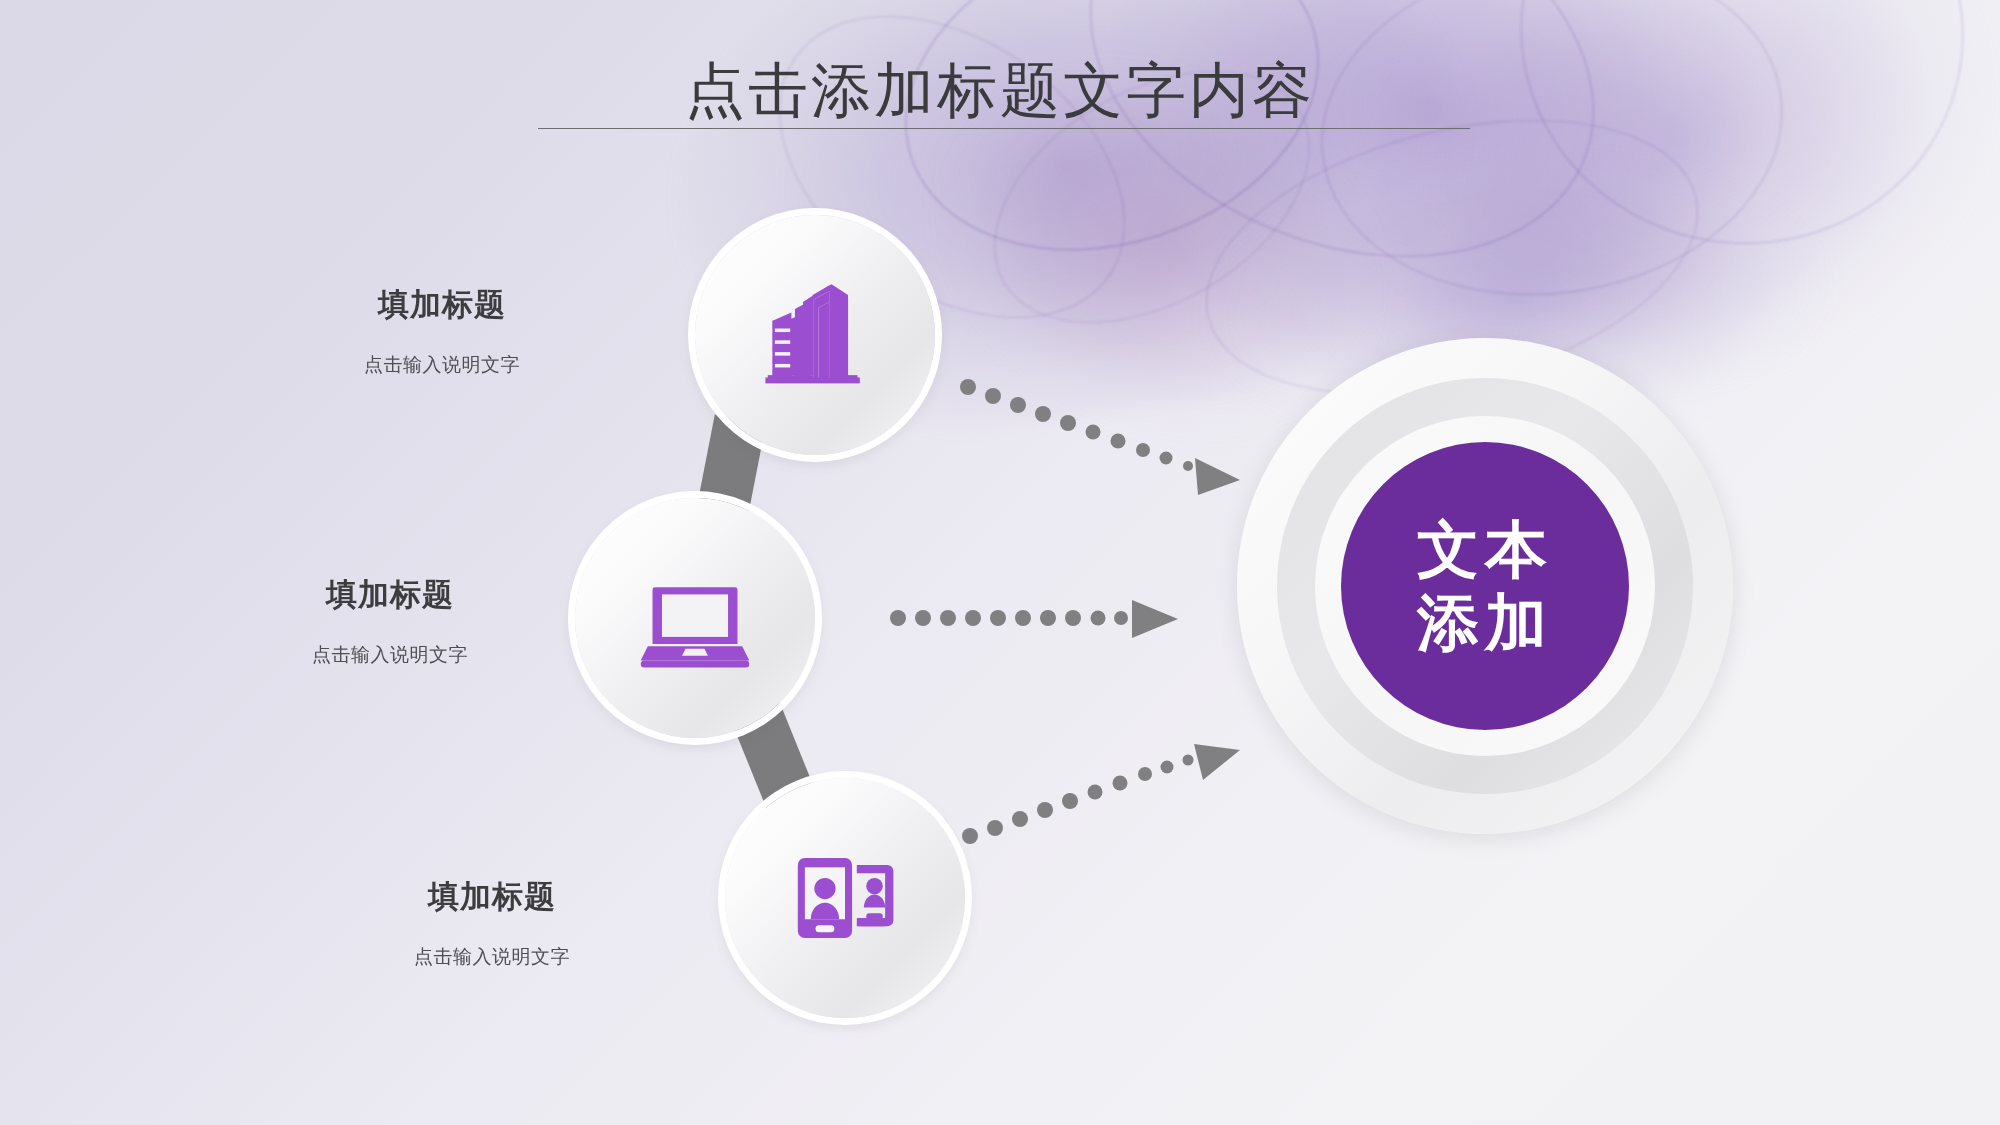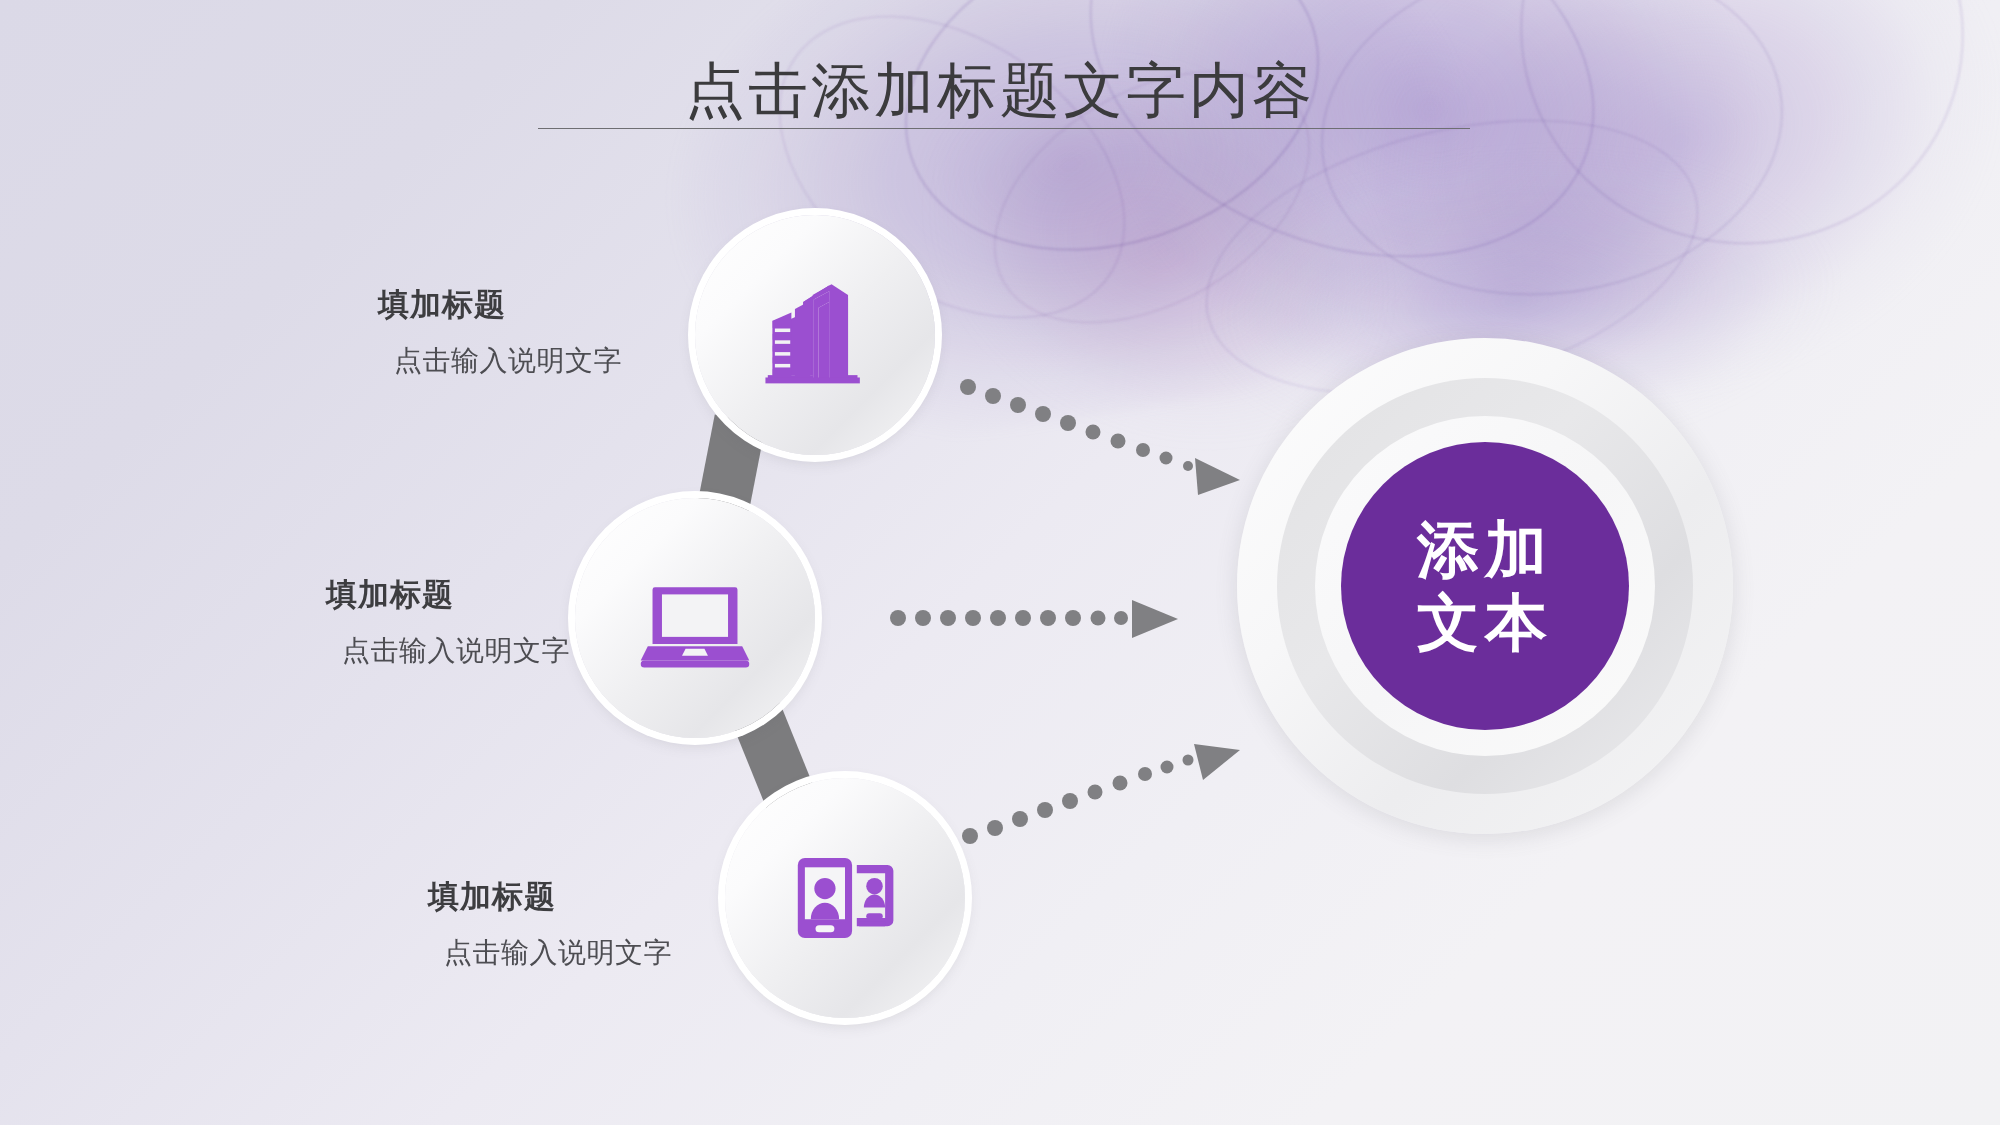--- a/index.html
+++ b/index.html
@@ -59,21 +59,21 @@
     font-weight:400;white-space:nowrap;
   }
   #title-rule{
     position:absolute;left:538px;top:128px;width:932px;height:0;
     border-top:1.6px solid #6e6e72;
   }
 
   
   .label-group{position:absolute;text-align:center;font-family:Liberation Mono, monospace;}
   .lg-title{font-size:31px;font-weight:bold;color:#3d3d40;letter-spacing:1px;line-height:1.25;}
-  .lg-sub{font-size:28px;color:#4d4d52;letter-spacing:0.5px;margin-top:18px;line-height:1.25;text-align:right;}
+  .lg-sub{font-size:19px;color:#4d4d52;letter-spacing:0.5px;margin-top:28px;line-height:1.25;}
   #label-1{left:262px;top:288px;width:360px;}
   #label-2{left:210px;top:578px;width:360px;}
   #label-3{left:312px;top:880px;width:360px;}
 
   
   .connector{position:absolute;background:#7c7c7e;}
   #conn-1{left:700px;top:418px;width:52px;height:150px;transform:rotate(11deg);transform-origin:50% 50%;}
   #conn-2{left:755px;top:700px;width:52px;height:150px;transform:rotate(-22deg);transform-origin:50% 50%;}
 
   
@@ -272,18 +272,18 @@
   <div class="label-group" id="label-3">
     <div class="lg-title">填加标题</div>
     <div class="lg-sub">点击输入说明文字</div>
   </div>
 
   <div id="target">
     <div id="ring-outer"></div>
     <div id="ring-mid"></div>
     <div id="ring-inner-white"></div>
     <div id="target-core">
+      <div class="core-line">文本</div>
       <div class="core-line">添加</div>
-      <div class="core-line">文本</div>
     </div>
   </div>
 
 </div>
 
 </body></html>

